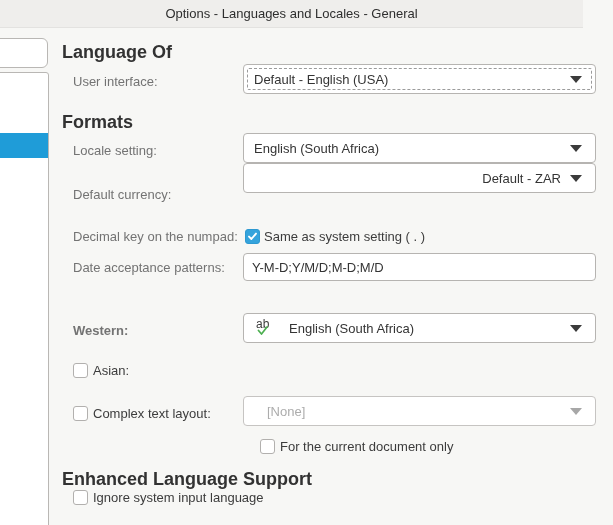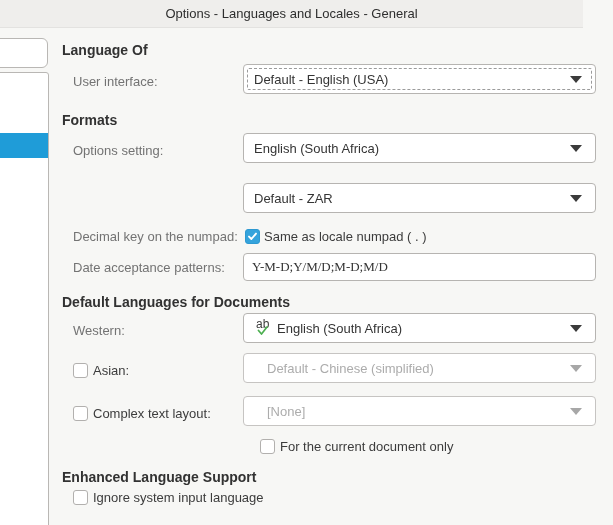--- a/index.html
+++ b/index.html
@@ -23,21 +23,21 @@
   .side-list {
     position:absolute; left:-10px; top:72px; width:59px; height:470px;
     background:#ffffff; border:1px solid #b9b7b4; border-radius:3px;
   }
   .side-sel {
     position:absolute; left:0px; top:133px; width:48px; height:25px;
     background:#1f9cd8;
   }
   
   .sect-header {
-    position:absolute; left:62px; font-size:14px; font-weight:bold;
+    position:absolute; left:62px; font-size:18px; font-weight:bold;
     color:#323232; white-space:nowrap;
   }
   .flabel {
     position:absolute; left:73px; font-size:13px; color:#737373; white-space:nowrap;
   }
   .cblabel {
     position:absolute; font-size:13px; color:#3c3c3c; white-space:nowrap;
   }
   .combo {
     position:absolute; left:243px; width:353px; height:30px;
@@ -54,21 +54,21 @@
     position:absolute; right:13px; top:50%; margin-top:-3px;
     width:0; height:0;
     border-left:6px solid transparent; border-right:6px solid transparent;
     border-top:7px solid #3b3b3b;
   }
   .combo.disabled .arrow { border-top-color:#a7a7a7; }
   .textinput {
     position:absolute; left:243px; width:353px; height:28px;
     background:#ffffff; border:1px solid #b6b4b1; border-radius:4px;
     padding:0 8px; font-size:13px; color:#343434;
-    font-family:Liberation Serif, serif; outline:none;
+    font-family:Liberation Sans, sans-serif; outline:none;
   }
   .checkbox {
     position:absolute; width:15px; height:15px; background:#ffffff;
     border:1px solid #b2b0ae; border-radius:3px; cursor:default;
     display:flex; align-items:center; justify-content:center;
   }
   .checkbox.checked { background:#35a3dc; border-color:#2e99d1; }
   .ab-icon {
     position:relative; width:20px; height:20px; margin-right:3px; flex:0 0 auto;
     font-size:12px; color:#3c3c3c; line-height:12px;
@@ -91,62 +91,58 @@
 
   <div class="sect-header" style="top:42px;">Language Of</div>
   <div class="flabel" style="top:74px;">User interface:</div>
   <div class="combo focused" style="top:64px;">
     <span>Default - English (USA)</span>
     <span class="arrow"></span>
   </div>
 
   <div class="sect-header" style="top:112px;">Formats</div>
 
-  <div class="flabel" style="top:143px;">Options setting:</div>
+  <div class="flabel" style="top:143px;">Locale setting:</div>
   <div class="combo" style="top:133px;">
     <span>English (South Africa)</span>
     <span class="arrow"></span>
   </div>
 
-  <div class="combo" style="top:183px;">
+  <div class="flabel" style="top:187px;">Default currency:</div>
+  <div class="combo" style="top:163px;justify-content:flex-end;">
     <span>Default - ZAR</span>
     <span class="arrow"></span>
   </div>
 
   <div class="flabel" style="top:229px;">Decimal key on the numpad:</div>
   <div class="checkbox checked" style="left:245px; top:229px;">
     <svg width="11" height="11" viewBox="0 0 11 11">
         <path d="M2 5.6 L4.4 8 L9 2.6" stroke="#ffffff" stroke-width="1.9" fill="none" stroke-linecap="round" stroke-linejoin="round"></path>
       </svg>
   </div>
-  <div class="cblabel" style="left:264px; top:229px;">Same as locale numpad ( . )</div>
+  <div class="cblabel" style="left:264px; top:229px;">Same as system setting ( . )</div>
 
   <div class="flabel" style="top:260px;">Date acceptance patterns:</div>
   <input class="textinput" style="top: 253px;" value="Y-M-D;Y/M/D;M-D;M/D">
 
-  <div class="sect-header" style="top:294px;">Default Languages for Documents</div>
 
-  <div class="flabel" style="top:323px;">Western:</div>
-  <div class="combo" style="top:313px;">
+  <div class="flabel" style="top:323px;font-weight:bold;">Western:</div>
+  <div class="combo" style="top:313px;gap:12px;">
     <span class="ab-icon">
       <span class="ab-txt">ab</span>
       <svg width="11" height="10" viewBox="0 0 11 10">
           <path d="M1.5 4.5 L4.5 8 L10 1" stroke="#4caf50" stroke-width="1.7" fill="none" stroke-linecap="round" stroke-linejoin="round"></path>
         </svg>
     </span>
     <span>English (South Africa)</span>
     <span class="arrow"></span>
   </div>
 
   <div class="checkbox" style="left:73px; top:363px;"></div>
   <div class="cblabel" style="left:93px; top:363px;">Asian:</div>
-  <div class="combo disabled" style="top:353px;">
-    <span>Default - Chinese (simplified)</span>
-    <span class="arrow"></span>
-  </div>
 
   <div class="checkbox" style="left:73px; top:406px;"></div>
   <div class="cblabel" style="left:93px; top:406px;">Complex text layout:</div>
   <div class="combo disabled" style="top:396px;">
     <span>[None]</span>
     <span class="arrow"></span>
   </div>
 
   <div class="checkbox" style="left:260px; top:439px;"></div>
   <div class="cblabel" style="left:280px; top:439px;">For the current document only</div>

